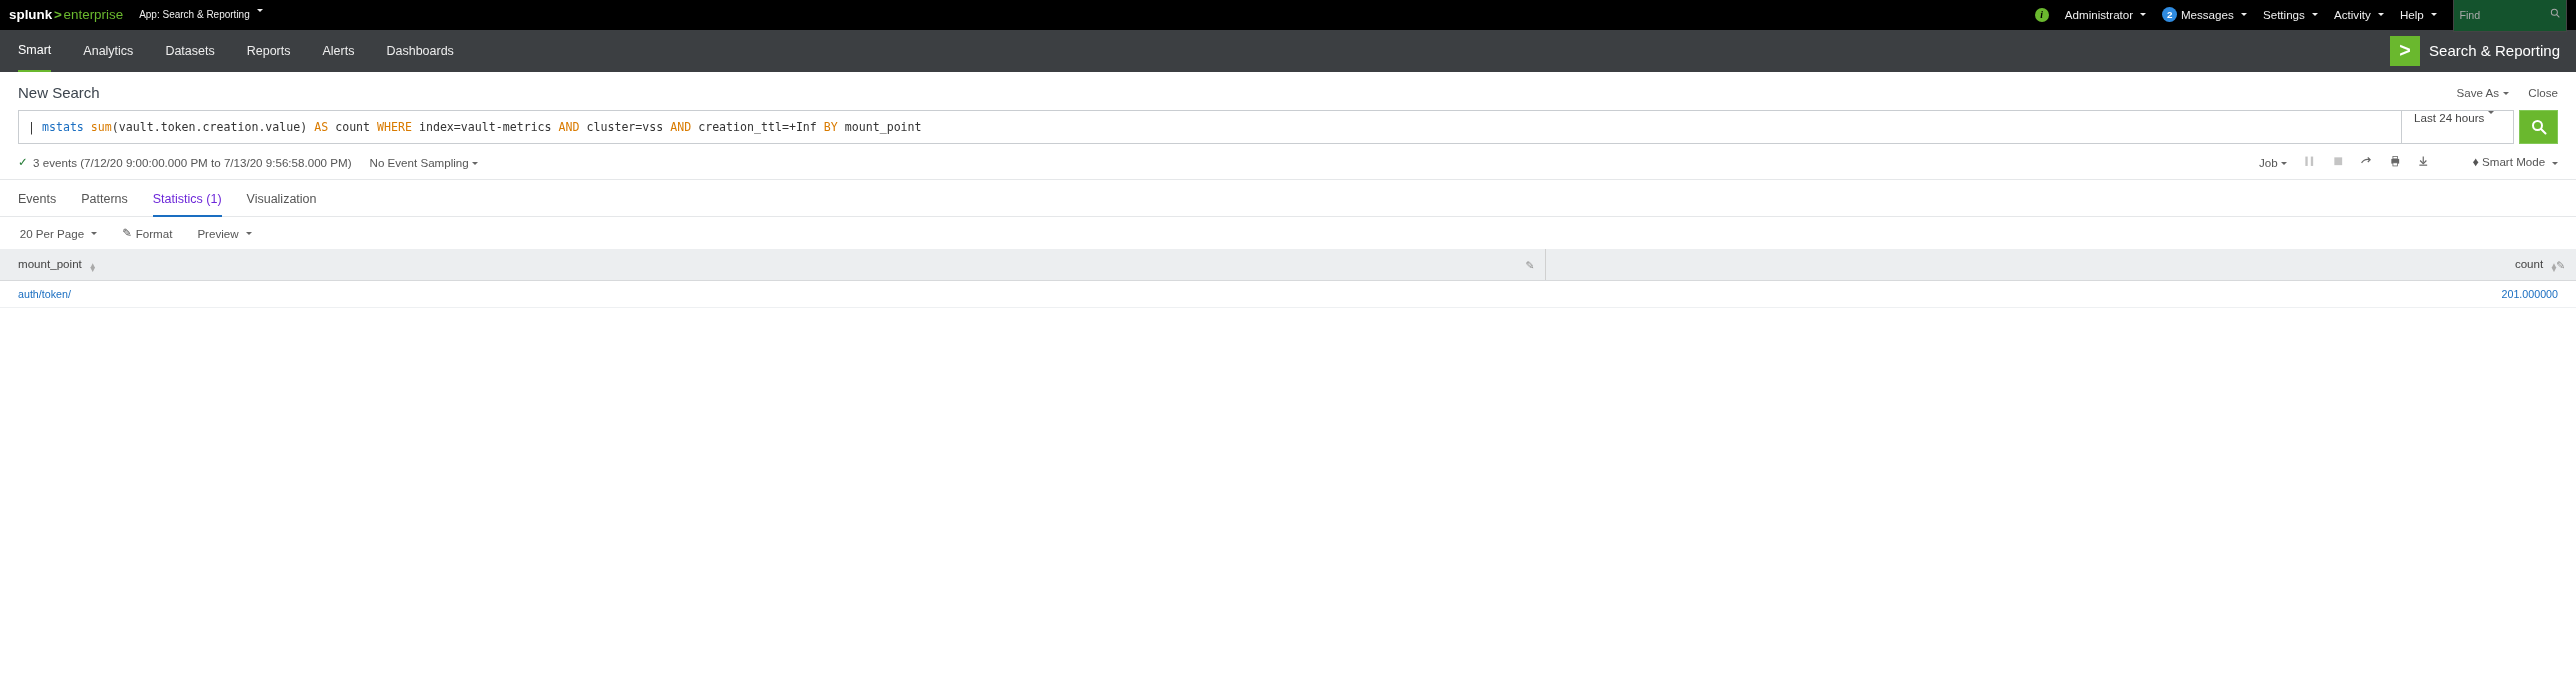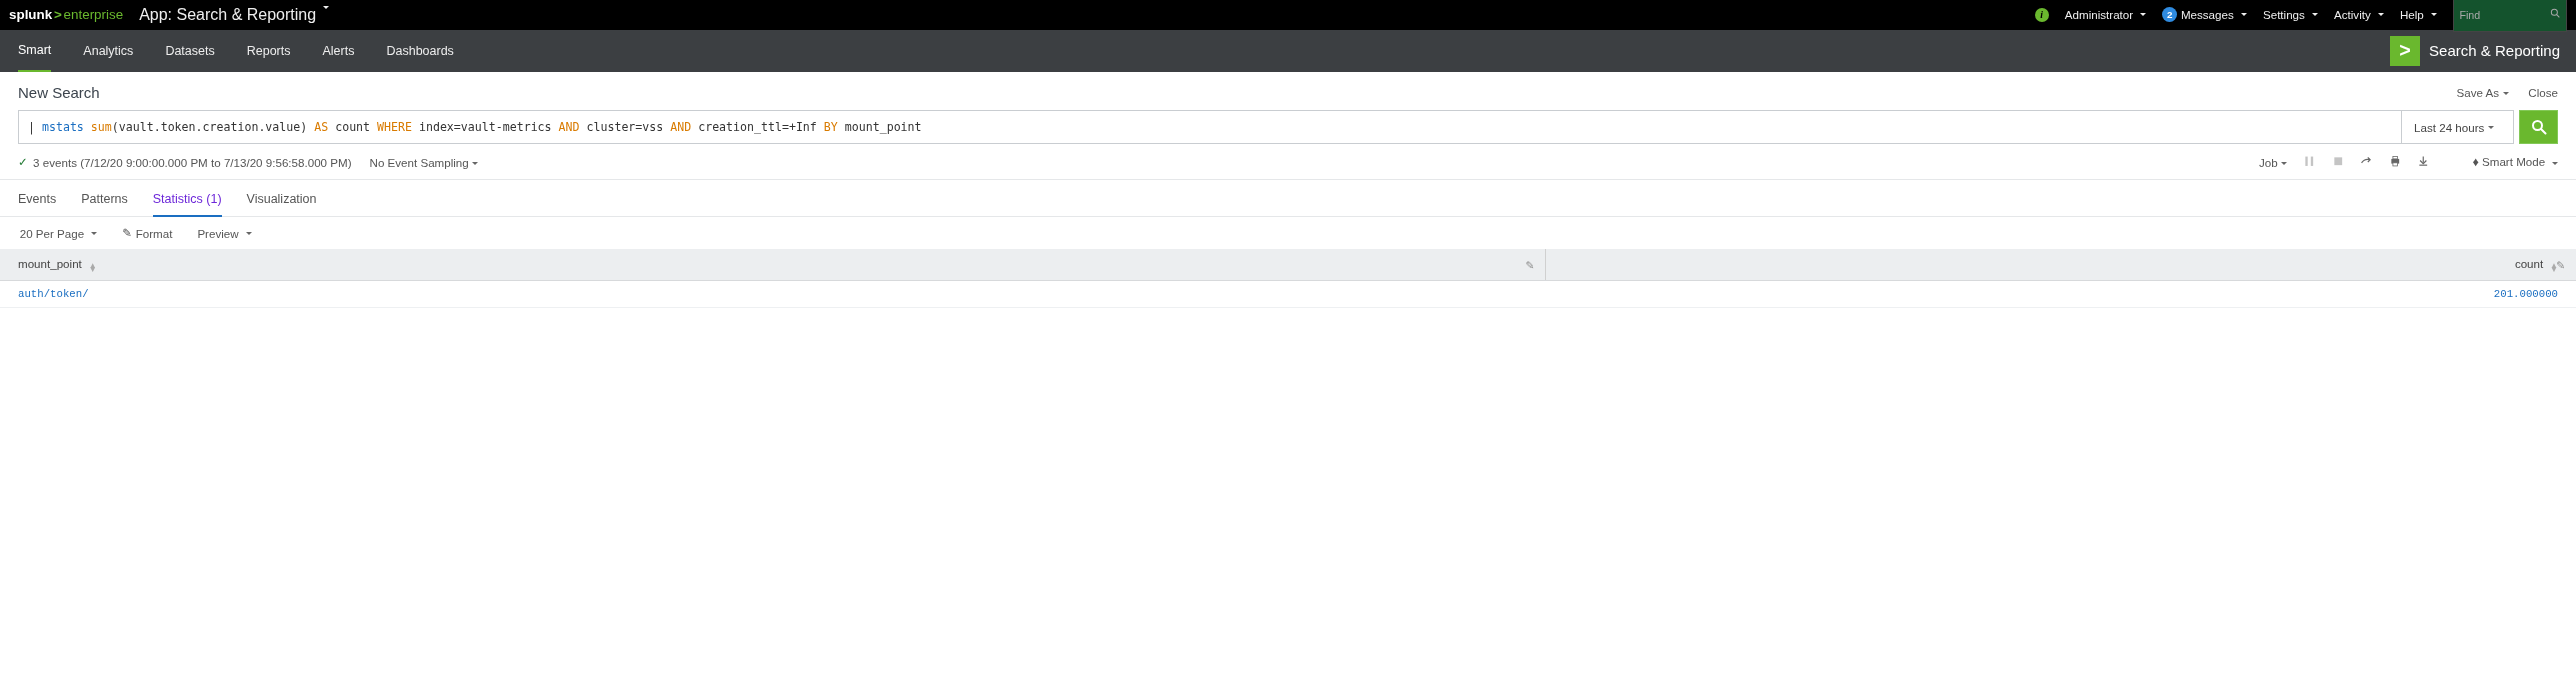--- a/index.html
+++ b/index.html
@@ -11,21 +11,21 @@
       height: 29.5px;
       display: flex;
       align-items: center;
       color: #ccc;
       padding: 0 9px;
     }
     .logo { display: flex; align-items: center; font-size: 13.4px; margin-right: 16px; }
     .logo .sp { color: #fff; font-weight: 600; }
     .logo .gt { color: #6ab82e; margin: 0 1.8px; font-weight: 700; }
     .logo .ent { color: #6ab82e; }
-    .app-selector { color: #eee; font-size: 16px; cursor: pointer; display: flex; align-items: flex-start; gap: 3.6px; }
+    .app-selector { color: #eee; font-size: 10px; cursor: pointer; display: flex; align-items: flex-start; gap: 3.6px; }
     .topbar-spacer { flex: 1; }
     .topbar-right { display: flex; align-items: center; gap: 16px; }
     .topbar-item { color: #eee; font-size: 11.6px; cursor: pointer; display: flex; align-items: center; gap: 3.6px; }
     .badge-info {
       width: 14.3px; height: 14.3px; border-radius: 50%;
       background: #6ab82e; color: #000; font-weight: 700;
       display: inline-flex; align-items: center; justify-content: center;
       font-size: 9.8px; font-style: italic; font-family: Georgia, serif;
     }
     .badge-count {
@@ -85,21 +85,21 @@
     }
     .tok-pipe { color: #333; }
     .tok-cmd { color: #1a6ec1; }
     .tok-func { color: #d97b00; }
     .tok-key { color: #d97b00; }
     .tok-plain { color: #333; }
     .search-input span { white-space: pre; }
 
     .time-picker {
       border: 0.9px solid #c9cdd1; border-left: 0.9px solid #c9cdd1;
-      background: #fff; padding: 0 12.5px; display: flex; align-items: center;
+      background: #fff; padding: 0 12.5px; display: flex; align-items: flex-start;
       color: #444; font-size: 11.6px; cursor: pointer; min-width: 113px;
     }
     .run-btn {
       background: #6ab82e; border: 1.8px solid #83c957; margin-left: 5.4px;
       width: 39px; display: flex; align-items: center; justify-content: center;
       cursor: pointer;
     }
     .run-btn svg { width: 16px; height: 16px; }
 
     
@@ -129,21 +129,21 @@
     
     .data-table { width: 100%; border-collapse: collapse; font-size: 11.6px; }
     .data-table th {
       background: #eceef0; text-align: left; font-weight: 400; color: #444;
       padding: 7.2px 18px; border-bottom: 0.9px solid #d7d9db; position: relative;
     }
     .data-table th.count-col { text-align: right; }
     .sort-icon { color: #aaa; font-size: 8px; margin-left: 3.6px; display: inline-flex; flex-direction: column; line-height: 4.5px; }
     .pencil { position: absolute; right: 10.7px; top: 50%; transform: translateY(-50%); color: #888; font-size: 10.7px; }
     .th-sep { border-right: 0.9px solid #d0d0d0; }
-    .data-table td { padding: 7.2px 18px; color: #1a6ec1; font-family: Liberation Mono, monospace; font-size: 10.7px; border-bottom: 0.9px solid #eef0f2; margin-top: 36px; }
+    .data-table td { padding: 7.2px 18px; color: #1a6ec1; font-family: Liberation Sans, sans-serif; font-size: 10.7px; border-bottom: 0.9px solid #eef0f2; margin-top: 36px; }
     .data-table td.count-cell { text-align: right; }
   </style>
 </head>
 <body>
 
 <div class="topbar">
   <div class="logo">
     <span class="sp">splunk</span>
     <span class="gt">&gt;</span>
     <span class="ent">enterprise</span>

